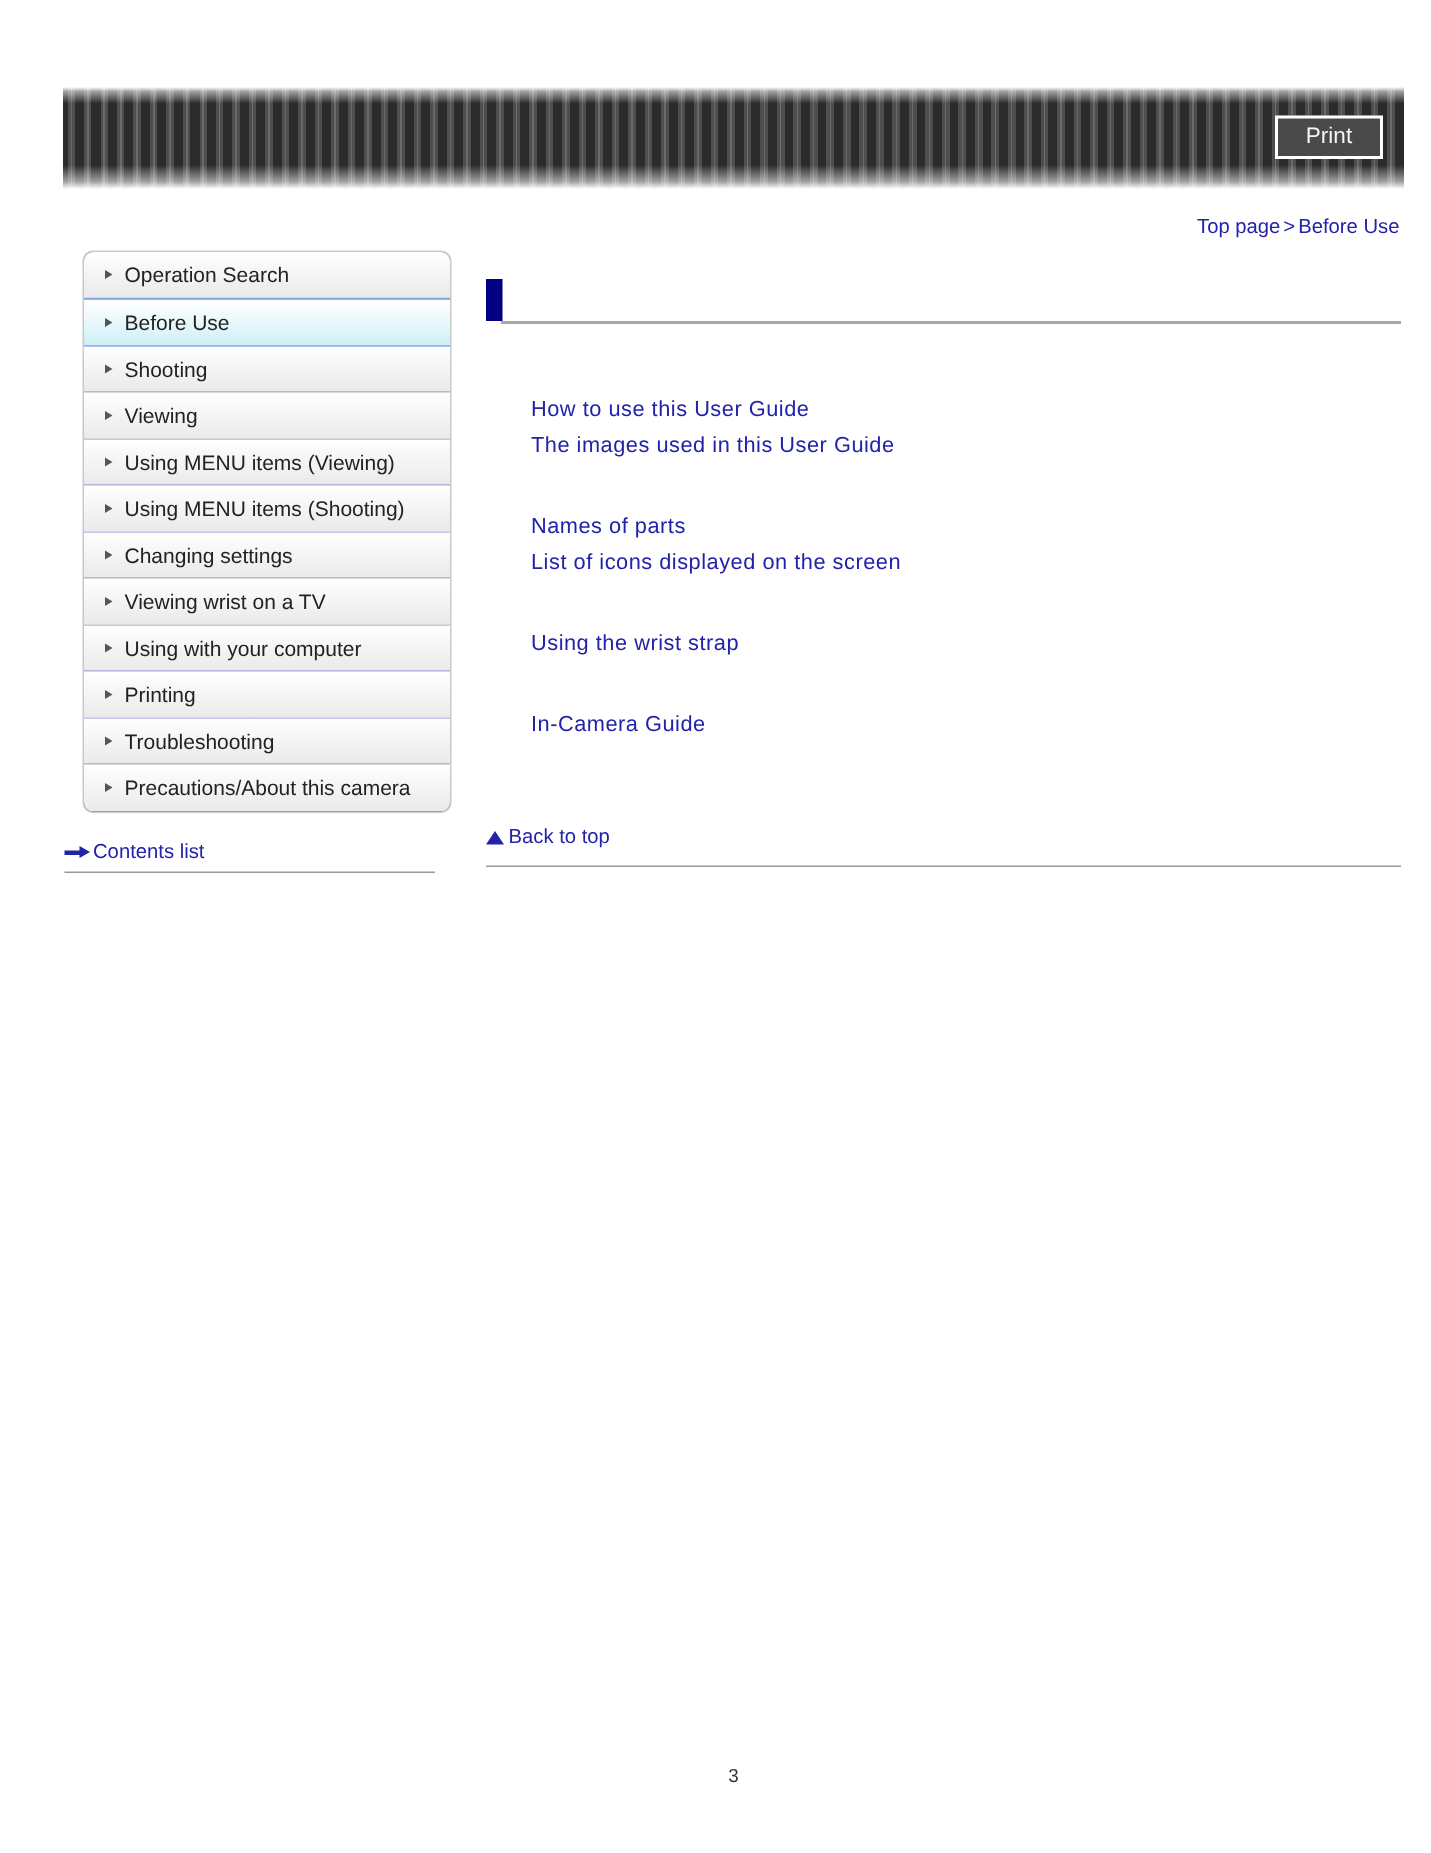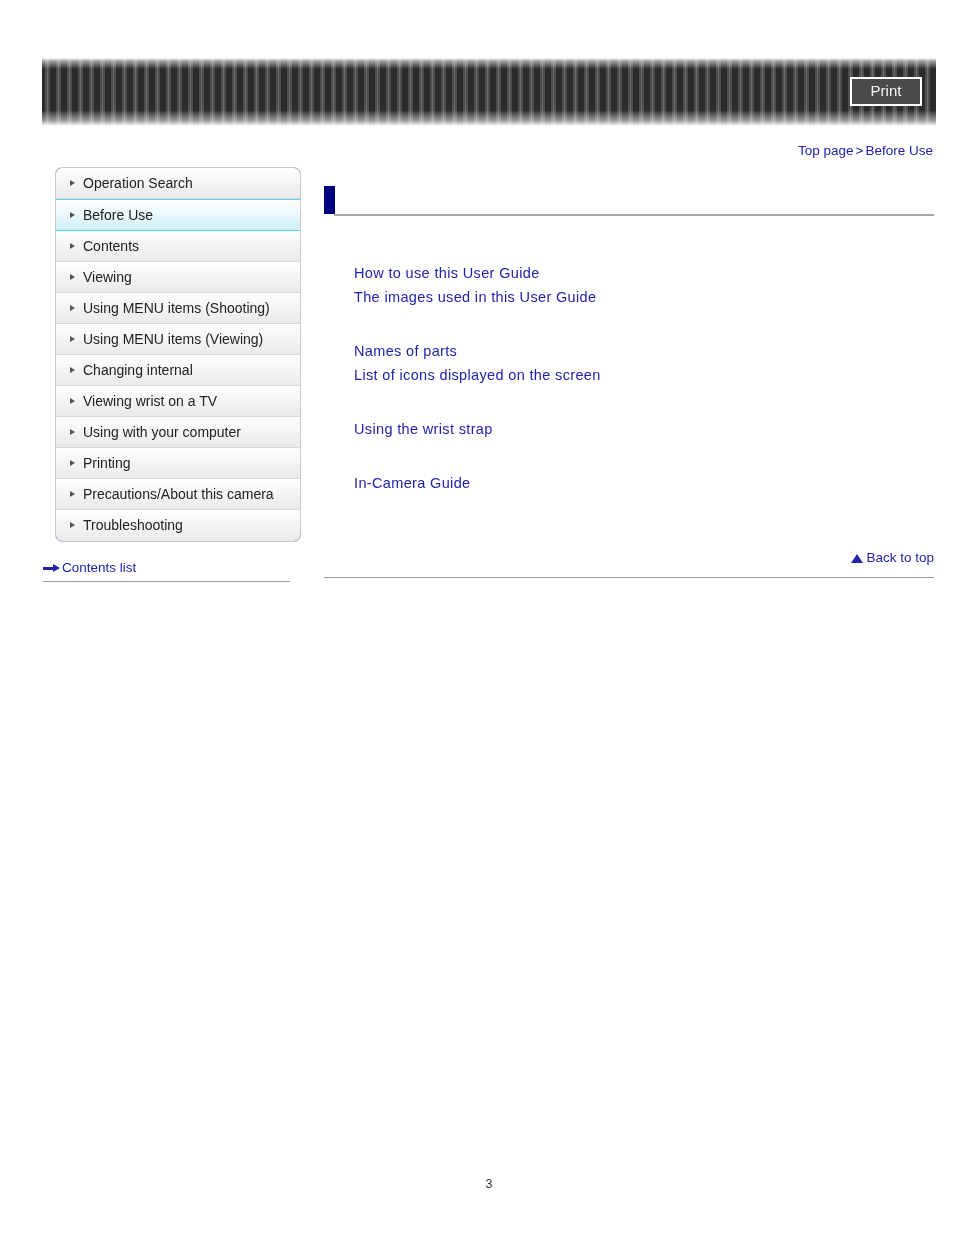--- a/index.html
+++ b/index.html
@@ -246,21 +246,21 @@
     cursor: pointer;
     white-space: nowrap;
   }
 
   
   .back-to-top {
     position: absolute;
     left: 312px;
     top: 550px;
     width: 610px;
-    text-align: right;
+    text-align: left;
     font-size: 13.5px;
   }
   .back-to-top a {
     color: #2222aa;
     text-decoration: none;
     cursor: pointer;
     white-space: nowrap;
   }
   .tri-up {
     display: inline-block;
@@ -313,30 +313,30 @@
     <div class="print-btn">Print</div>
   </div>
 
   <div class="breadcrumb">
     <a>Top page</a><span class="sep">&gt;</span><a>Before Use</a>
   </div>
 
   <div class="sidebar" id="sidebar">
       <div class="nav-item"><span class="tri"></span><span>Operation Search</span></div>
       <div class="nav-item active"><span class="tri"></span><span>Before Use</span></div>
-      <div class="nav-item"><span class="tri"></span><span>Contents</span></div>
+      <div class="nav-item"><span class="tri"></span><span>Shooting</span></div>
       <div class="nav-item"><span class="tri"></span><span>Viewing</span></div>
+      <div class="nav-item"><span class="tri"></span><span>Using MENU items (Viewing)</span></div>
       <div class="nav-item"><span class="tri"></span><span>Using MENU items (Shooting)</span></div>
-      <div class="nav-item"><span class="tri"></span><span>Using MENU items (Viewing)</span></div>
-      <div class="nav-item"><span class="tri"></span><span>Changing internal</span></div>
+      <div class="nav-item"><span class="tri"></span><span>Changing settings</span></div>
       <div class="nav-item"><span class="tri"></span><span>Viewing wrist on a TV</span></div>
       <div class="nav-item"><span class="tri"></span><span>Using with your computer</span></div>
       <div class="nav-item"><span class="tri"></span><span>Printing</span></div>
+      <div class="nav-item"><span class="tri"></span><span>Troubleshooting</span></div>
       <div class="nav-item"><span class="tri"></span><span>Precautions/About this camera</span></div>
-      <div class="nav-item"><span class="tri"></span><span>Troubleshooting</span></div>
     </div>
 
   <div class="contents-row">
     <a><span class="arrow-right"></span><span>Contents list</span></a>
   </div>
   <div class="sidebar-underline"></div>
 
   <div class="content">
     <div class="heading-row">
       <div class="heading-mark"></div>

